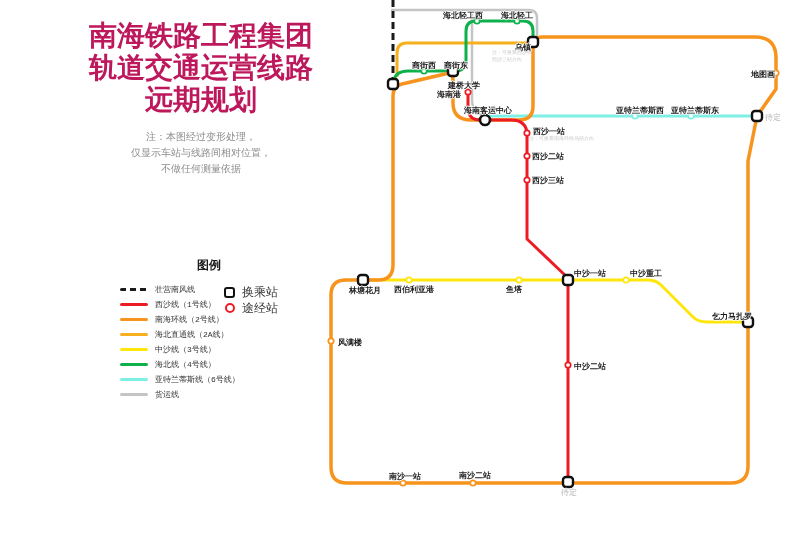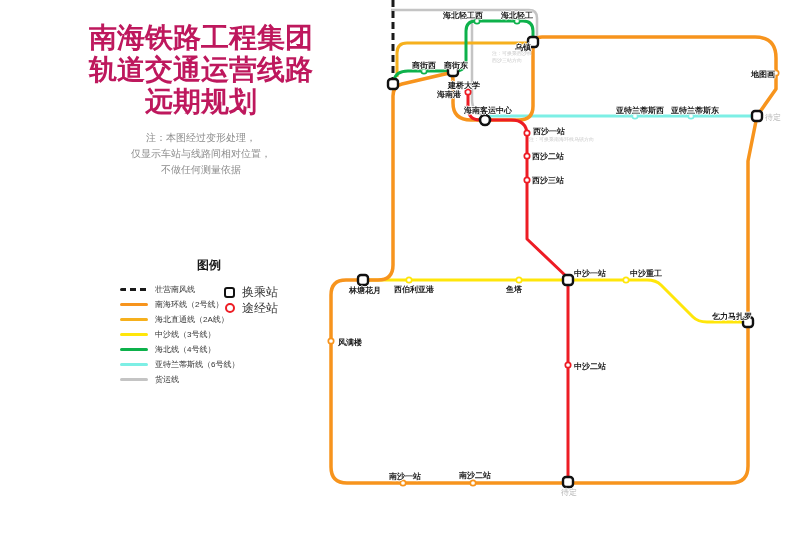--- a/index.html
+++ b/index.html
@@ -1,17 +1,17 @@
 <!DOCTYPE html>
 <html><head>
 <meta charset="utf-8">
 <style>
   html,body{margin:0;padding:0;background:#fff;}
   .stage{position:relative;width:800px;height:539px;background:#fff;overflow:hidden;
-         font-family:Liberation Sans, sans-serif;}
+         font-family:Liberation Mono, monospace;}
   .map-svg{position:absolute;left:0;top:0;width:800px;height:539px;}
   .title-block{position:absolute;left:88px;top:22px;width:226px;text-align:center;
                font-size:28px;font-weight:700;color:#be185d;line-height:32px;}
   .note-block{position:absolute;left:78px;top:130px;width:246px;text-align:center;
               font-size:10px;color:#8c8c8c;line-height:16px;}
   .legend-title{position:absolute;left:149px;top:257px;width:120px;text-align:center;
                 font-size:12px;font-weight:700;color:#1a1a1a;}
   .legend-lines{position:absolute;left:120px;top:282px;}
   .lg-row{display:flex;align-items:center;height:15px;}
   .lg-swatch{width:28px;height:3px;border-radius:2px;flex:none;}
@@ -120,20 +120,24 @@
   </div>
 
   <div class="legend-title">图例</div>
 
   <div class="legend-lines">
       <div class="lg-row">
         <span class="lg-swatch dashed"></span>
         <span class="lg-label">壮营南风线</span>
       </div>
       <div class="lg-row">
+        <span class="lg-swatch" style="background: rgb(237, 28, 36);"></span>
+        <span class="lg-label">西沙线（1号线）</span>
+      </div>
+      <div class="lg-row">
         <span class="lg-swatch" style="background: rgb(247, 148, 29);"></span>
         <span class="lg-label">南海环线（2号线）</span>
       </div>
       <div class="lg-row">
         <span class="lg-swatch" style="background: rgb(246, 176, 29);"></span>
         <span class="lg-label">海北直通线（2A线）</span>
       </div>
       <div class="lg-row">
         <span class="lg-swatch" style="background: rgb(255, 230, 10);"></span>
         <span class="lg-label">中沙线（3号线）</span>

